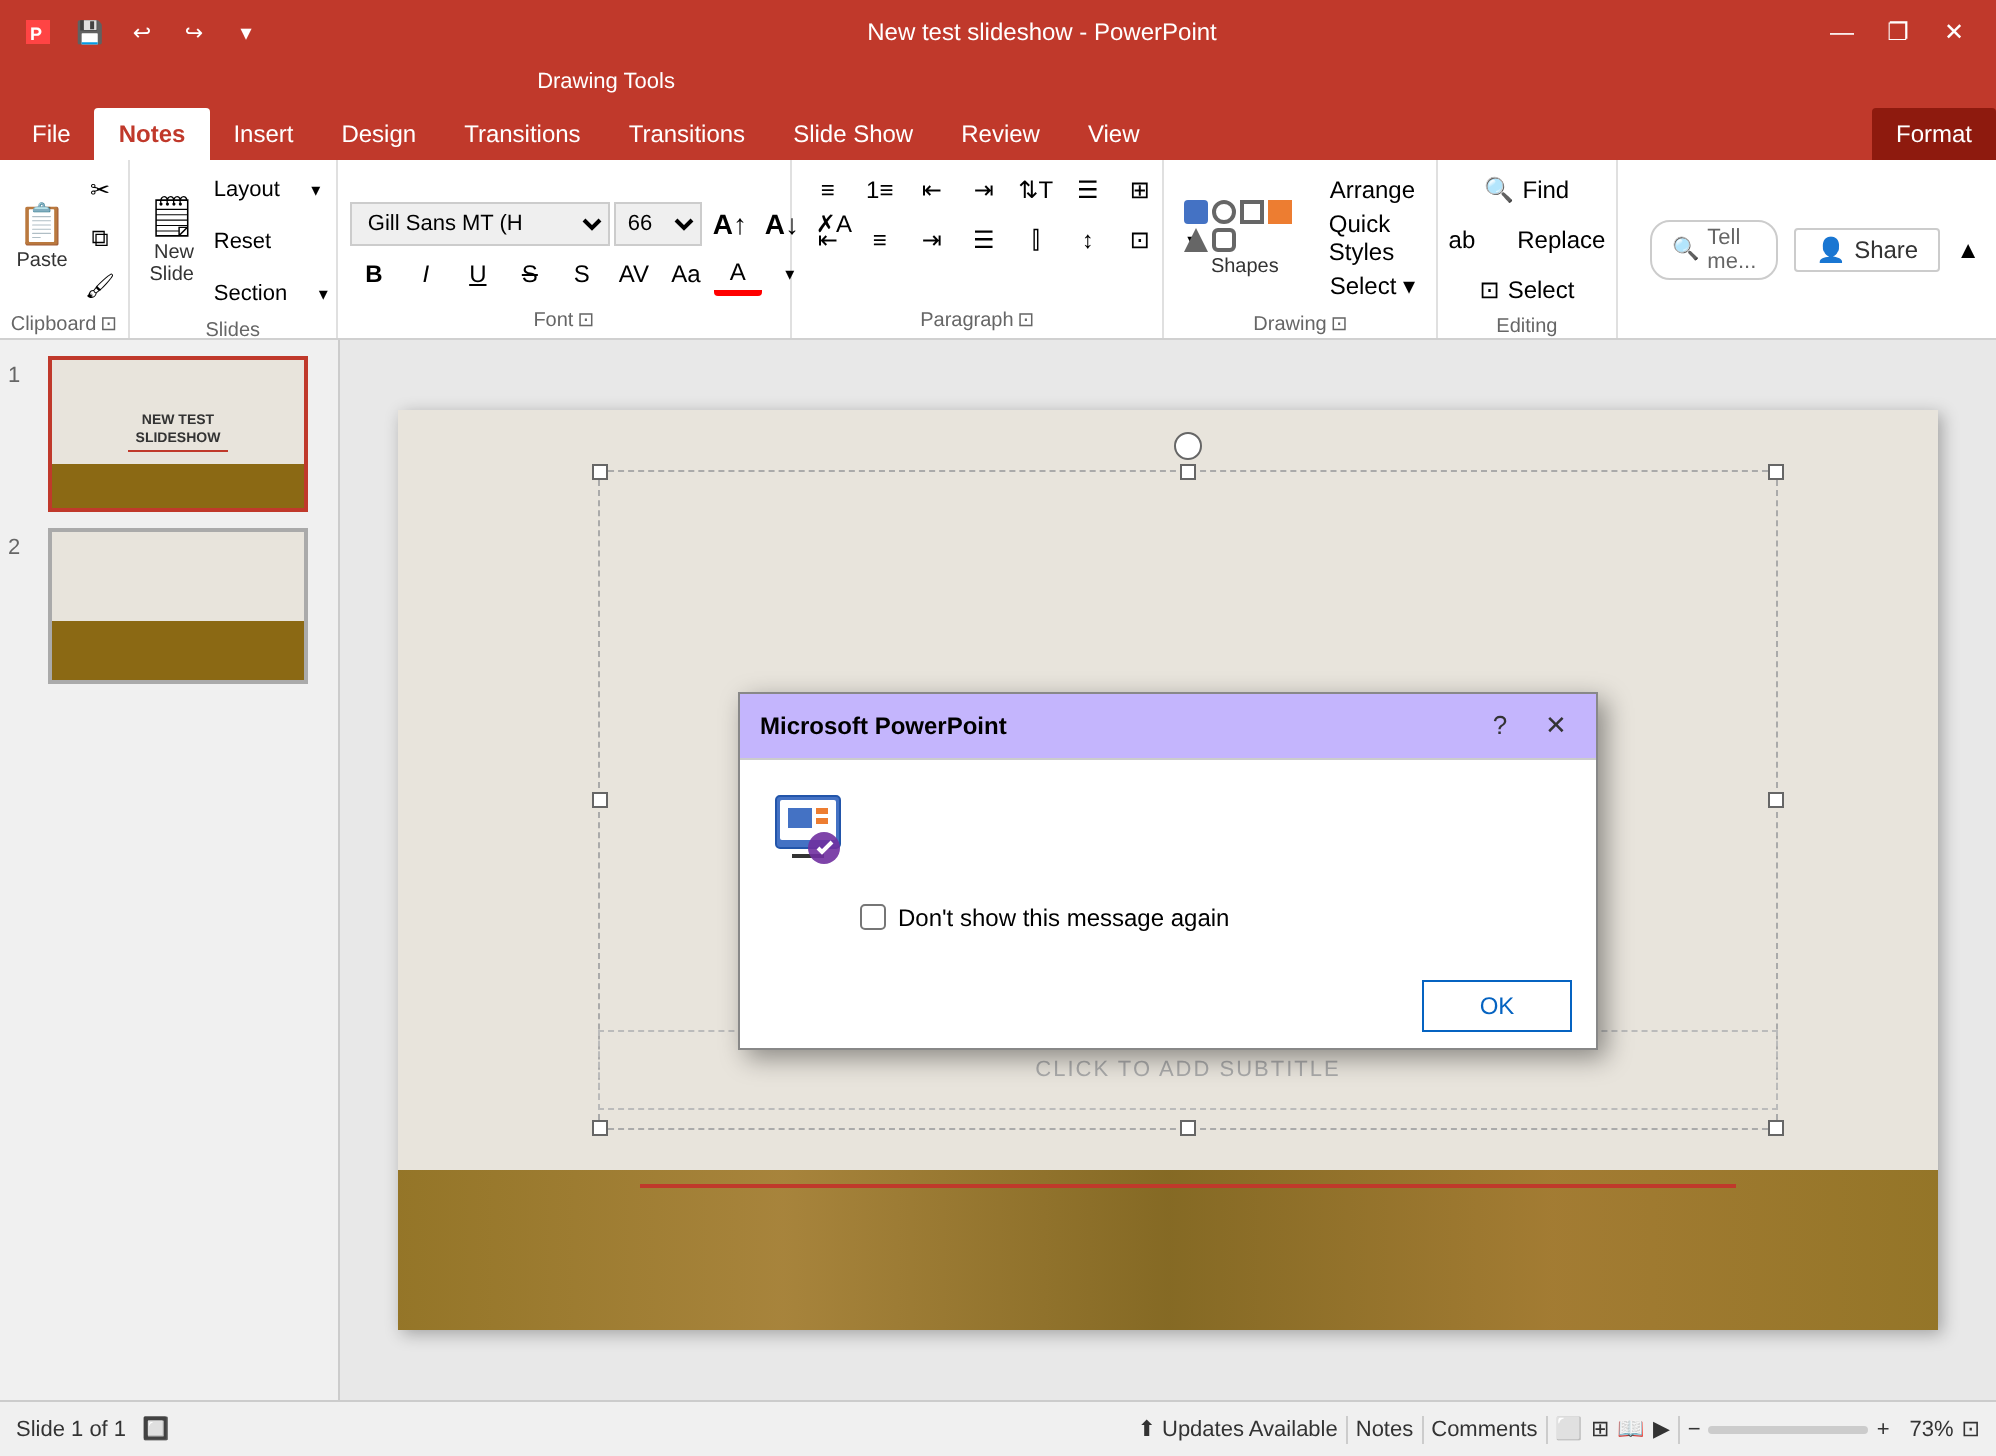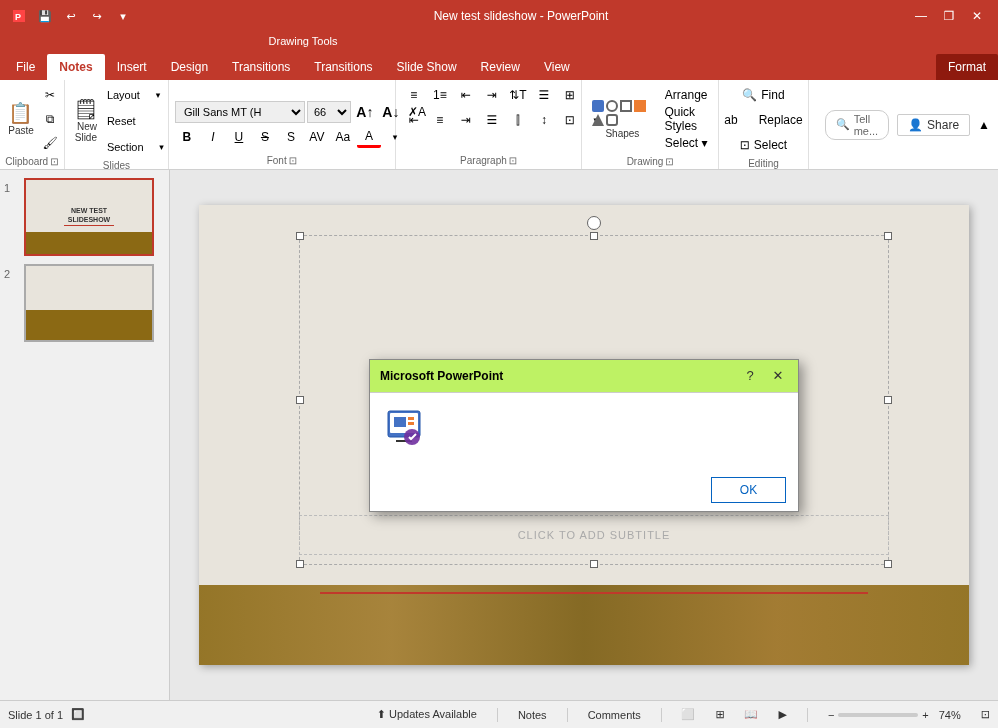--- a/index.html
+++ b/index.html
@@ -198,21 +198,21 @@
       justify-content: center;
       z-index: 100;
     }
     #dialog {
       width: 430px;
       background: white;
       border: 1px solid #888;
       box-shadow: 4px 4px 12px rgba(0,0,0,0.4);
     }
     #dialog-header {
-      background: #bef264;
+      background: #c4b5fd;
       border-bottom: 1px solid #ccc;
       padding: 6px 10px;
       display: flex;
       align-items: center;
       justify-content: space-between;
       gap: 12px;
     }
     #dialog-header .title { font-size: 12px; font-weight: bold; }
     #dialog-header .controls { display: flex; align-items: center; gap: 8px; }
     .dialog-ctrl { cursor: pointer; font-size: 13px; color: #333; width: 20px; height: 20px; display: flex; align-items: center; justify-content: center; }
@@ -238,21 +238,21 @@
       background: #f0f0f0;
       border-top: 1px solid #ccc;
       display: flex;
       align-items: center;
       padding: 0 8px;
       font-size: 11px;
       color: #333;
       gap: 8px;
     }
     .status-left { display: flex; align-items: center; gap: 8px; flex: 1; }
-    .status-right { display: flex; align-items: center; gap: 20px; justify-content: space-between; }
+    .status-right { display: flex; align-items: center; gap: 4px; justify-content: space-between; }
     .status-sep { width: 1px; height: 14px; background: #ccc; }
     .zoom-ctrl { display: flex; align-items: center; gap: 4px; }
     .zoom-slider { width: 80px; height: 4px; background: #ccc; border-radius: 2px; cursor: pointer; }
 
     
     .slide1-preview {
       width: 126px; height: 74px;
       background: linear-gradient(to bottom, #e8e4dc 70%, #8B6914 70%);
       display: flex;
       flex-direction: column;
@@ -588,20 +588,24 @@
                 <rect x="2" y="2" width="32" height="26" rx="2" fill="#4472C4" stroke="#2255AA" stroke-width="1"></rect>
                 <rect x="4" y="4" width="28" height="20" fill="white" rx="1"></rect>
                 <rect x="8" y="8" width="12" height="10" fill="#4472C4"></rect>
                 <rect x="22" y="8" width="6" height="3" fill="#ED7D31"></rect>
                 <rect x="22" y="13" width="6" height="3" fill="#ED7D31"></rect>
                 <path d="M10 32 L26 32" stroke="#333" stroke-width="2"></path>
                 <circle cx="26" cy="28" r="8" fill="#7030A0" opacity="0.9"></circle>
                 <path d="M23 28 L25 30 L30 25" stroke="white" stroke-width="2" fill="none"></path>
               </svg>
             </div>
+          </div>
+          <div class="dialog-checkbox-row">
+            <input type="checkbox" id="dont-show" style="">
+            <label for="dont-show">Don't show this message again</label>
           </div>
         </div>
         <div class="dialog-footer">
           <button class="ok-btn">OK</button>
         </div>
       </div>
     </div>
   </div>
 </div>
 
@@ -622,17 +626,17 @@
     <div class="status-sep"></div>
     <span style="cursor:pointer;">⬜</span>
     <span style="cursor:pointer;">⊞</span>
     <span style="cursor:pointer;">📖</span>
     <span style="cursor:pointer;">▶</span>
     <div class="status-sep"></div>
     <div class="zoom-ctrl">
       <span style="cursor:pointer;">−</span>
       <div class="zoom-slider"></div>
       <span style="cursor:pointer;">+</span>
-      <span style="cursor:pointer;min-width:28px;text-align:right;">74%</span>
+      <span style="cursor:pointer;min-width:28px;text-align:right;">73%</span>
     </div>
     <span style="cursor:pointer;">⊡</span>
   </div>
 </div>
 
 </body></html>

